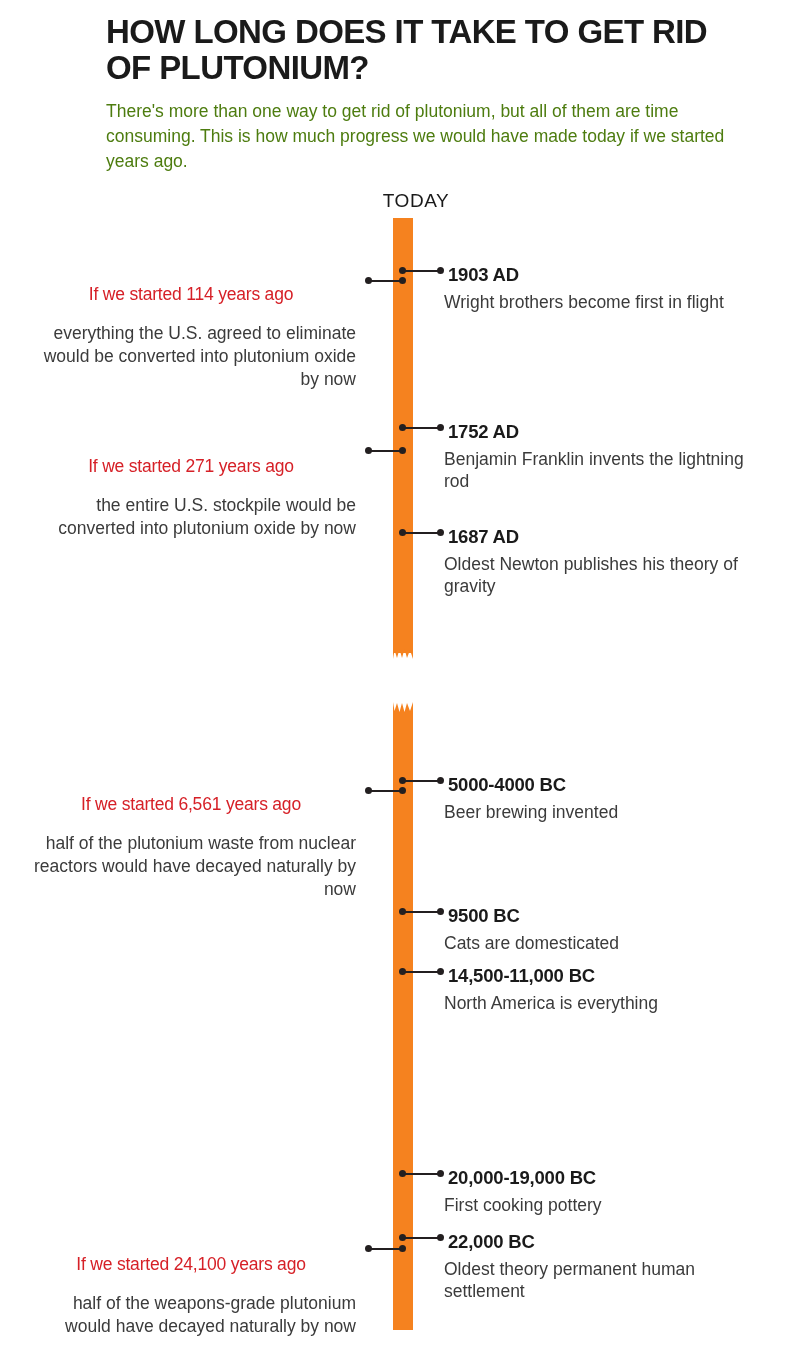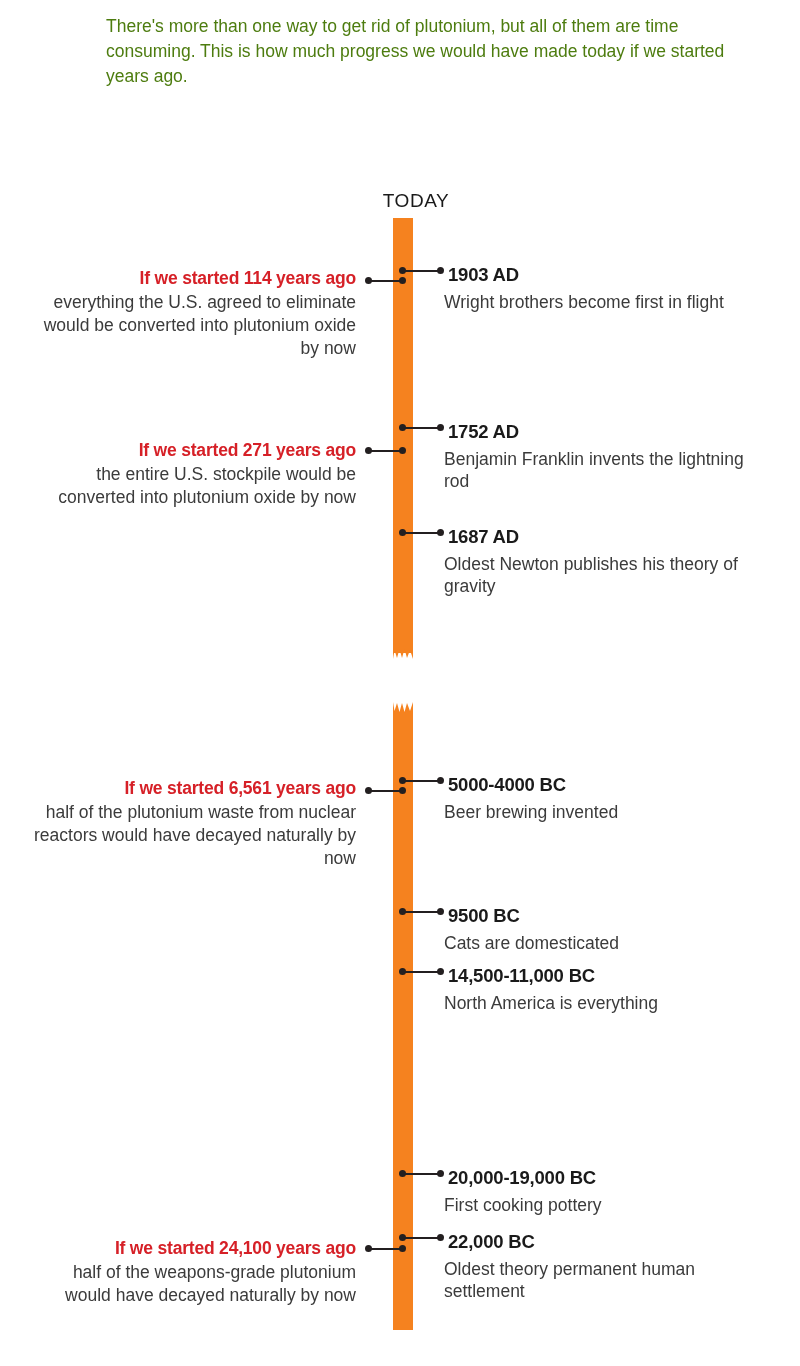--- a/index.html
+++ b/index.html
@@ -125,38 +125,40 @@
 
   
   .annot {
     position: absolute;
     right: 444px;
     width: 330px;
     text-align: right;
   }
   .annot .an-head {
     font-size: 17.5px;
-    font-weight: bold;
+    font-weight: normal;
     color: #D62027;
     line-height: 1.25;
-    margin: 0;
+    margin: 16px;
     letter-spacing: -0.2px;
+    text-align: center;
   }
   .annot .an-body {
     font-size: 17.5px;
     color: #3b3b3b;
     line-height: 1.33;
     margin: 1px 0 0 0;
     font-weight: normal;
   }
 </style>
 </head>
 <body>
 
 <div id="header">
+  <h1 id="title">HOW LONG DOES IT TAKE TO GET RID OF PLUTONIUM?</h1>
   <p id="subtitle">There's more than one way to get rid of plutonium, but all of them are time consuming. This is how much progress we would have made today if we started years ago.</p>
 </div>
 
 <div id="today-label">
   <span class="inner">TODAY</span>
 </div>
 
 <div class="bar" id="bar-upper"></div>
 <div class="torn-bottom">
   <svg width="20" height="14" viewBox="0 0 20 14" xmlns="http://www.w3.org/2000/svg">

